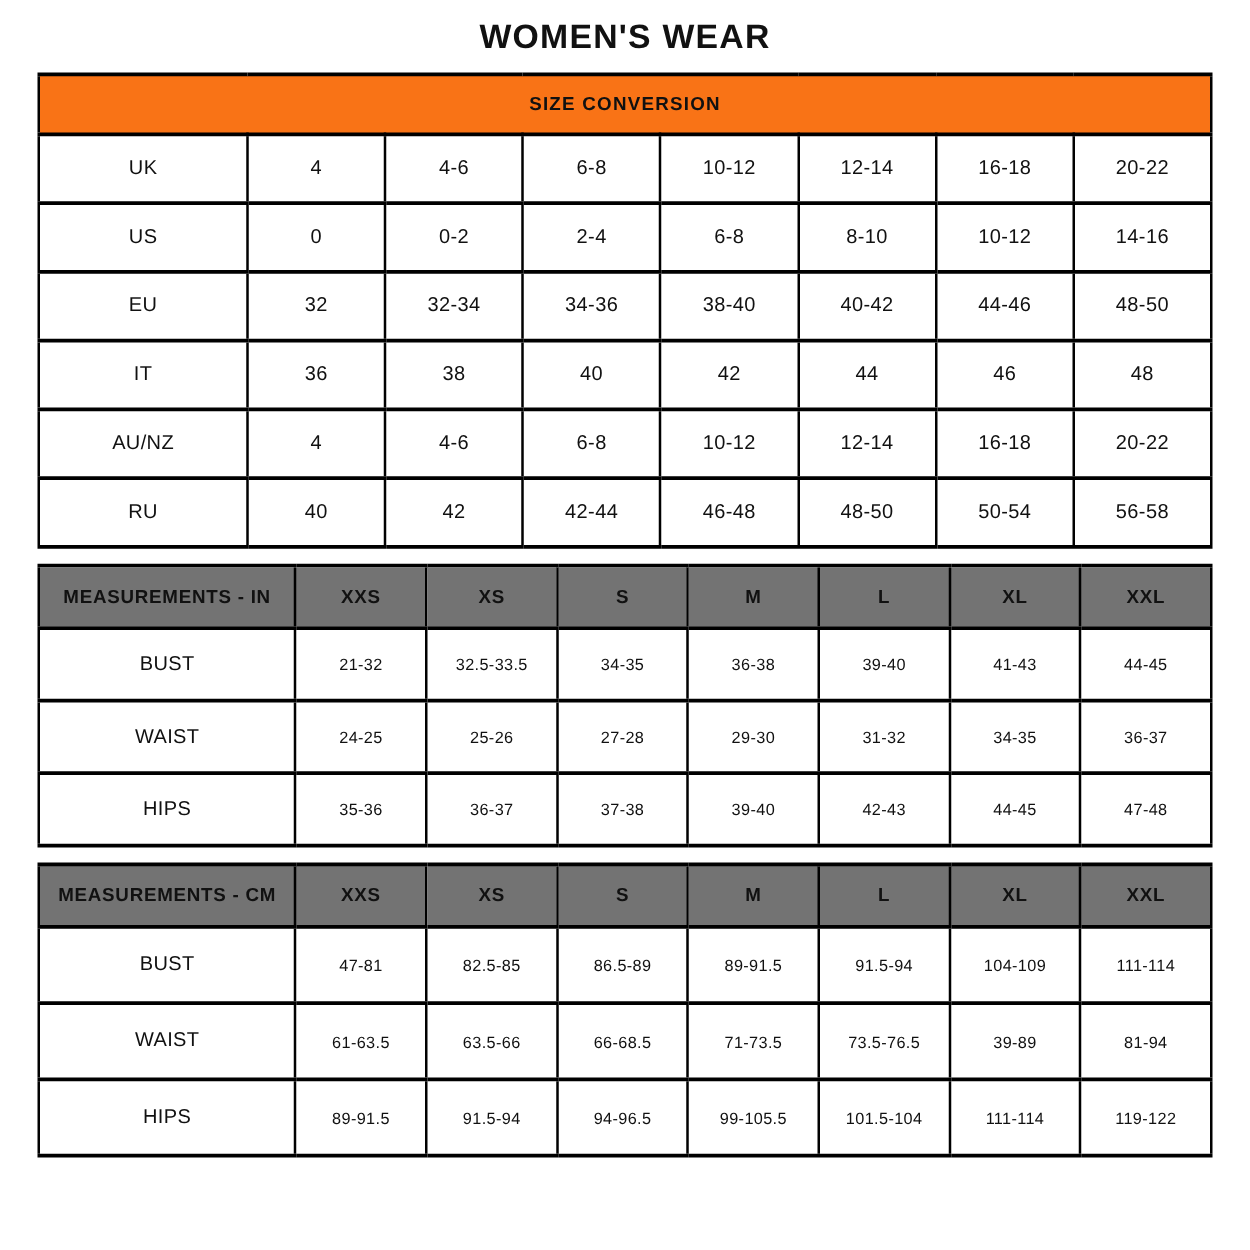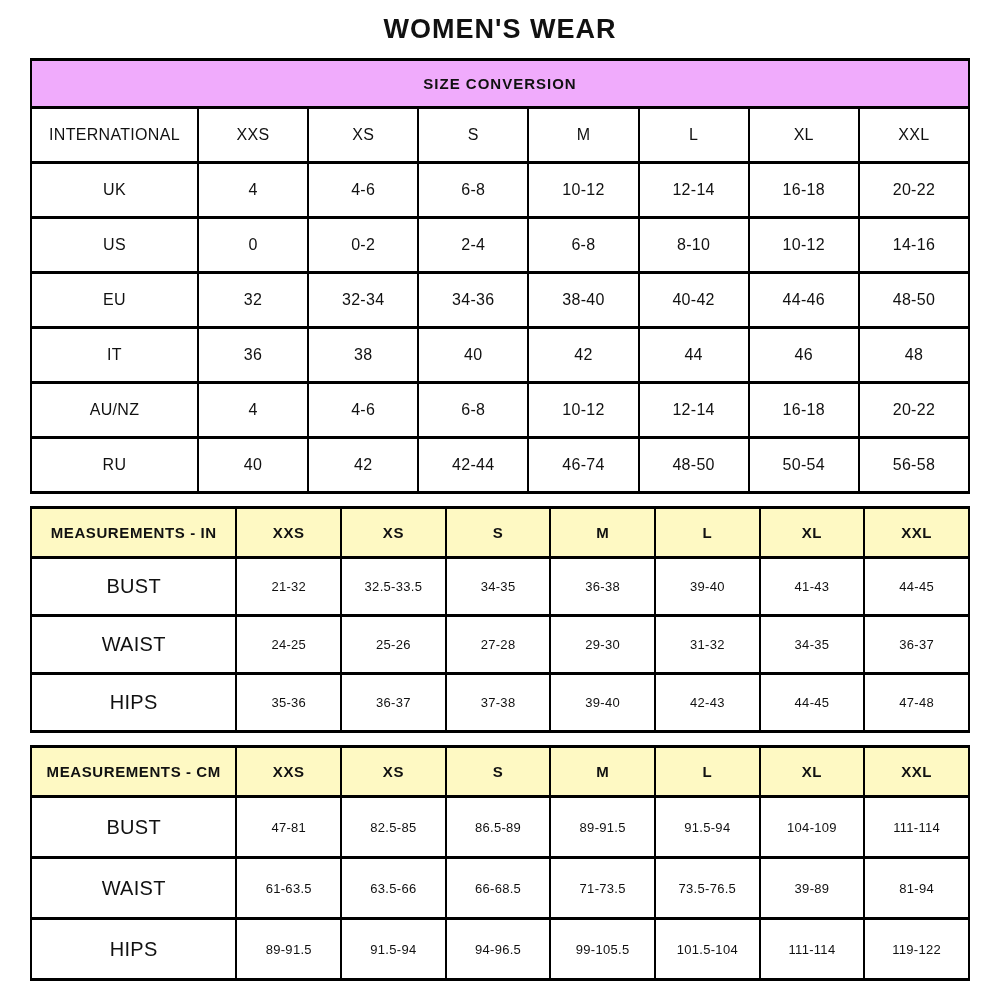--- a/index.html
+++ b/index.html
@@ -31,36 +31,36 @@
     text-align: center;
     vertical-align: middle;
     padding: 0 2px;
     letter-spacing: 0.3px;
     overflow: hidden;
   }
   
   .t1 td { height: 55px; font-size: 16px; }
   .t1 tr.bar-row td {
     height: 48px;
-    background: #f0abfc;
+    background: #f97316;
     font-weight: 700;
     font-size: 15px;
     letter-spacing: 1px;
   }
   
   .t2 td, .t3 td { height: 58px; font-size: 13px; }
   .t3 td { height: 61px; }
   .t2 tr.head-row td, .t3 tr.head-row td {
     height: 50px;
-    background: #fef9c3;
+    background: #737373;
     font-weight: 700;
     font-size: 15px;
     letter-spacing: 0.6px;
   }
-  .t2 td.lbl, .t3 td.lbl { font-size: 20px; text-align: center; }
+  .t2 td.lbl, .t3 td.lbl { font-size: 16px; text-align: center; }
   
   .t1 col.c-first { width: 17.8%; }
   .t1 col.c-size  { width: 11.743%; }
   .tm col.c-first { width: 21.9%; }
   .tm col.c-size  { width: 11.157%; }
 </style>
 </head>
 <body>
 
 <div class="page">
@@ -76,30 +76,20 @@
         <col class="c-size">
         <col class="c-size">
         <col class="c-size">
         <col class="c-size">
       </colgroup>
     <tbody>
       <tr class="bar-row">
         <td colspan="8">SIZE CONVERSION</td>
       </tr>
       <tr>
-        <td>INTERNATIONAL</td>
-        <td>XXS</td>
-        <td>XS</td>
-        <td>S</td>
-        <td>M</td>
-        <td>L</td>
-        <td>XL</td>
-        <td>XXL</td>
-      </tr>
-      <tr>
         <td class="lbl">UK</td>
         <td>4</td>
         <td>4-6</td>
         <td>6-8</td>
         <td>10-12</td>
         <td>12-14</td>
         <td>16-18</td>
         <td>20-22</td>
       </tr>
       <tr>
@@ -140,21 +130,21 @@
         <td>10-12</td>
         <td>12-14</td>
         <td>16-18</td>
         <td>20-22</td>
       </tr>
       <tr>
         <td class="lbl">RU</td>
         <td>40</td>
         <td>42</td>
         <td>42-44</td>
-        <td>46-74</td>
+        <td>46-48</td>
         <td>48-50</td>
         <td>50-54</td>
         <td>56-58</td>
       </tr>
     </tbody>
   </table>
 
   <table class="tbl tm t2">
     <colgroup>
         <col class="c-first">

